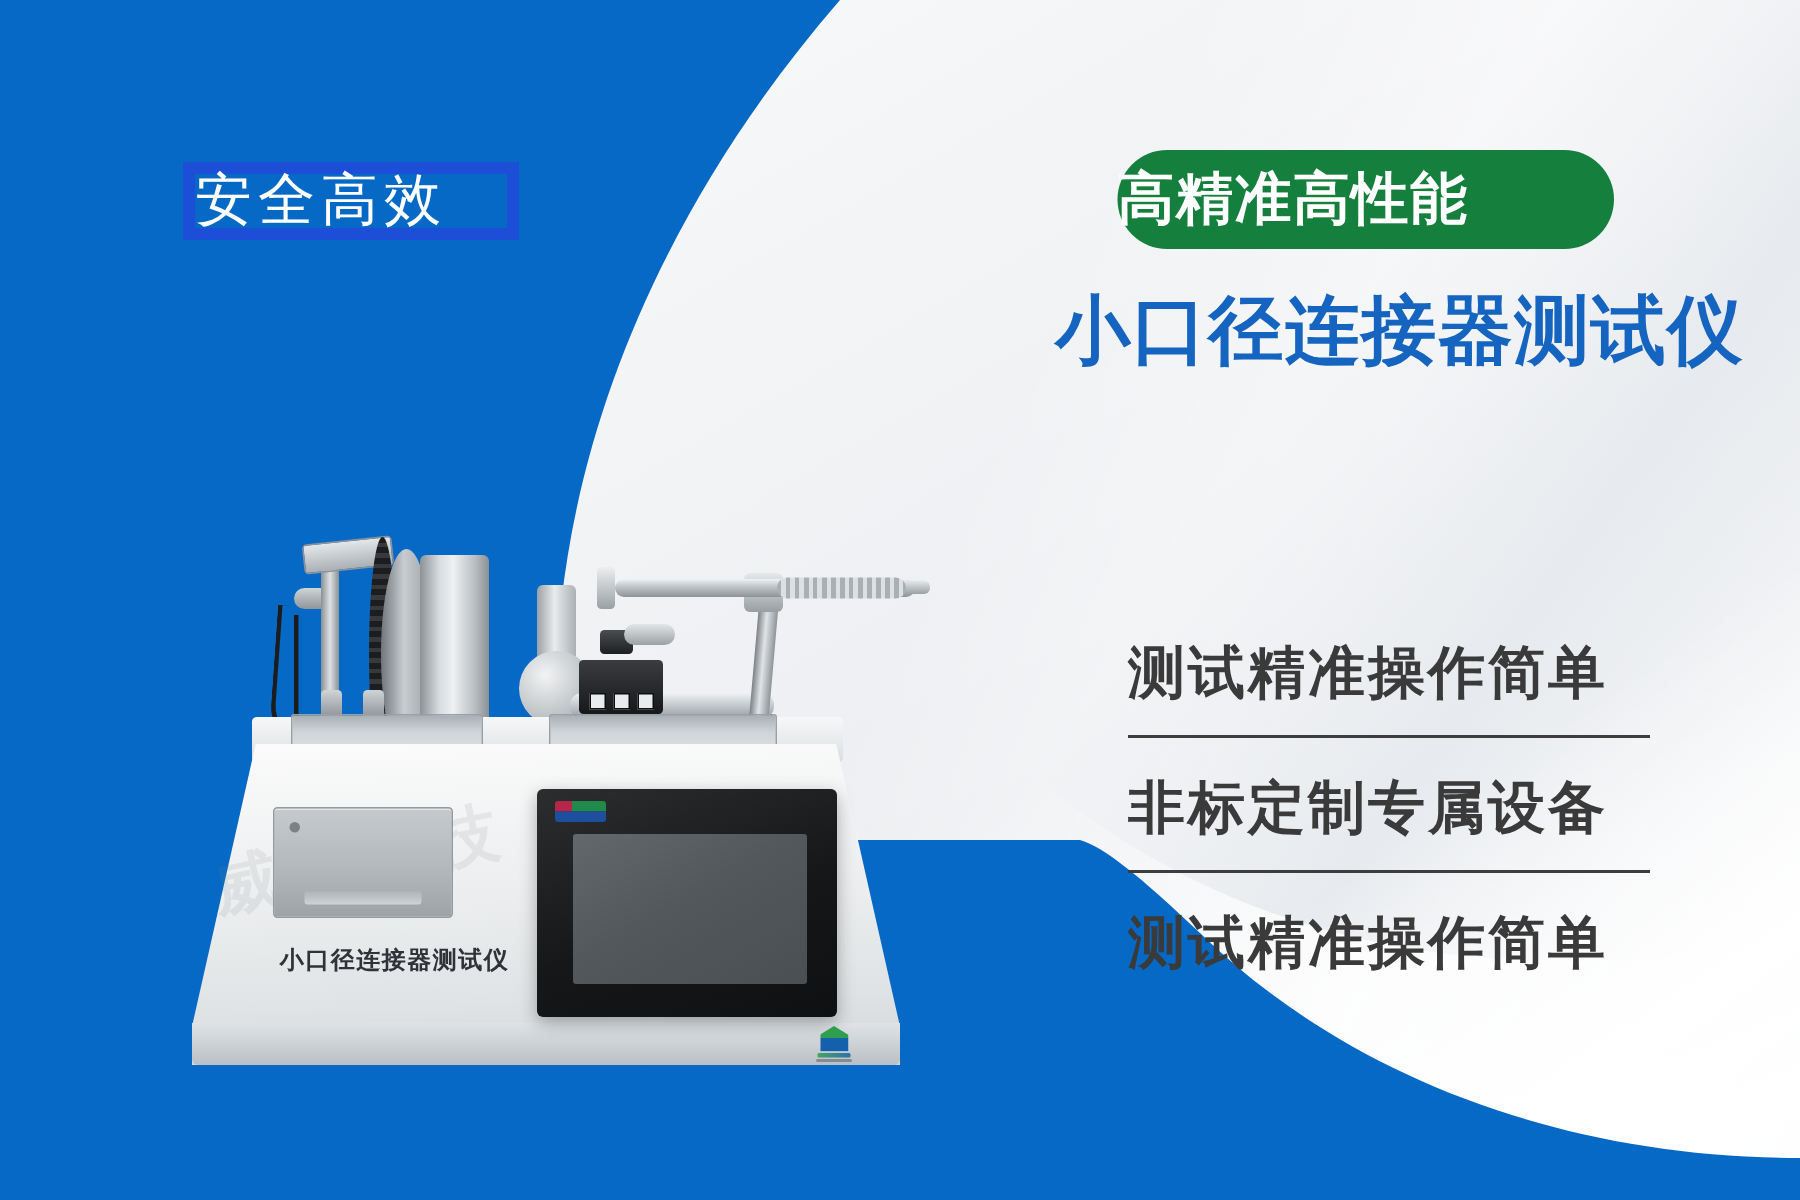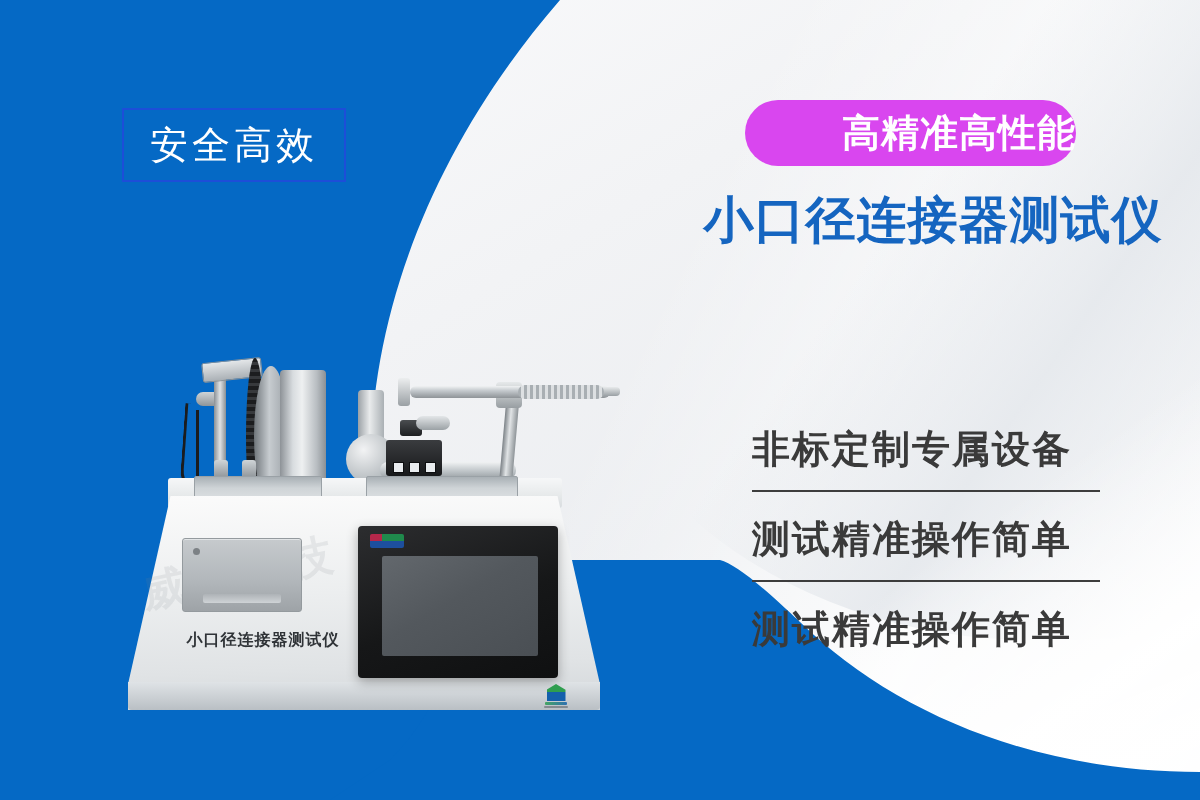--- a/index.html
+++ b/index.html
@@ -55,43 +55,43 @@
   .bg-blue-wedge{
     position:absolute;left:330px;top:560px;width:870px;height:240px;
     background:#0569c5;
     -webkit-clip-path:path("M0,240 L870,240 L870,212 C700,212 560,150 470,62 C430,24 405,4 390,0 L150,0 C140,70 110,150 60,200 Z");
     clip-path:path("M0,240 L870,240 L870,212 C700,212 560,150 470,62 C430,24 405,4 390,0 L150,0 C140,70 110,150 60,200 Z");
   }
 
   
   .badge-outline{
     position:absolute;left:122px;top:108px;
-    width:224px;height:74px;
-    border:2px solid #1d4ed8;
+    width:224px;height:52px;
+    border:8px solid #1d4ed8;
     box-sizing:border-box;
-    display:flex;align-items:center;justify-content:center;
+    display:flex;align-items:center;
   }
   .badge-outline span{
     color:#ffffff;
     font-size:38px;
     letter-spacing:4px;
     font-weight:400;
     line-height:1;
   }
 
   
   .right-col{
     position:absolute;left:660px;top:0;width:540px;height:800px;
   }
   .pill{
     position:absolute;left:85px;top:100px;
     width:331px;height:66px;
-    background:#d946ef;
+    background:#15803d;
     border-radius:33px;
-    display:flex;align-items:center;justify-content:flex-end;
+    display:flex;align-items:center;justify-content:flex-start;
   }
   .pill span{
     color:#ffffff;font-size:38px;font-weight:700;letter-spacing:1px;line-height:1;
   }
   .main-title{
     position:absolute;left:8px;top:193px;width:530px;
     color:#1565c0;
     font-size:50px;font-weight:700;letter-spacing:1px;
     text-align:center;line-height:1.1;
     white-space:nowrap;
@@ -466,25 +466,25 @@
   <div class="right-col">
 
     <div class="pill">
       <span>高精准高性能</span>
     </div>
 
     <div class="main-title">小口径连接器测试仪</div>
 
     <div class="features">
       <div class="feature">
-        <div class="f-text">非标定制专属设备</div>
+        <div class="f-text">测试精准操作简单</div>
         <div class="f-rule"></div>
       </div>
       <div class="feature">
-        <div class="f-text">测试精准操作简单</div>
+        <div class="f-text">非标定制专属设备</div>
         <div class="f-rule"></div>
       </div>
       <div class="feature last">
         <div class="f-text">测试精准操作简单</div>
 
       </div>
     </div>
 
   </div>
 </div>

